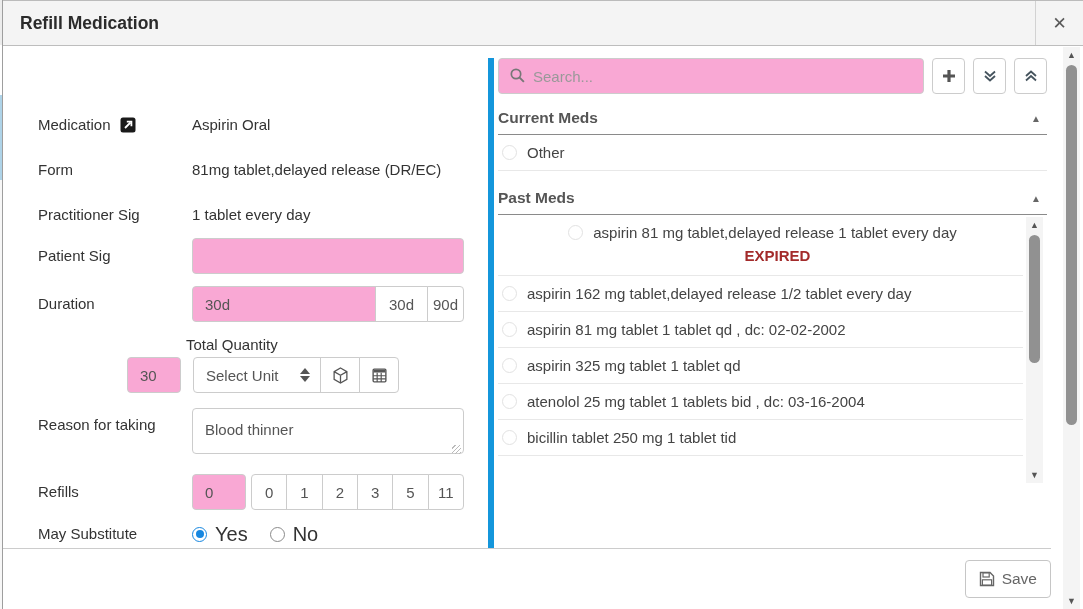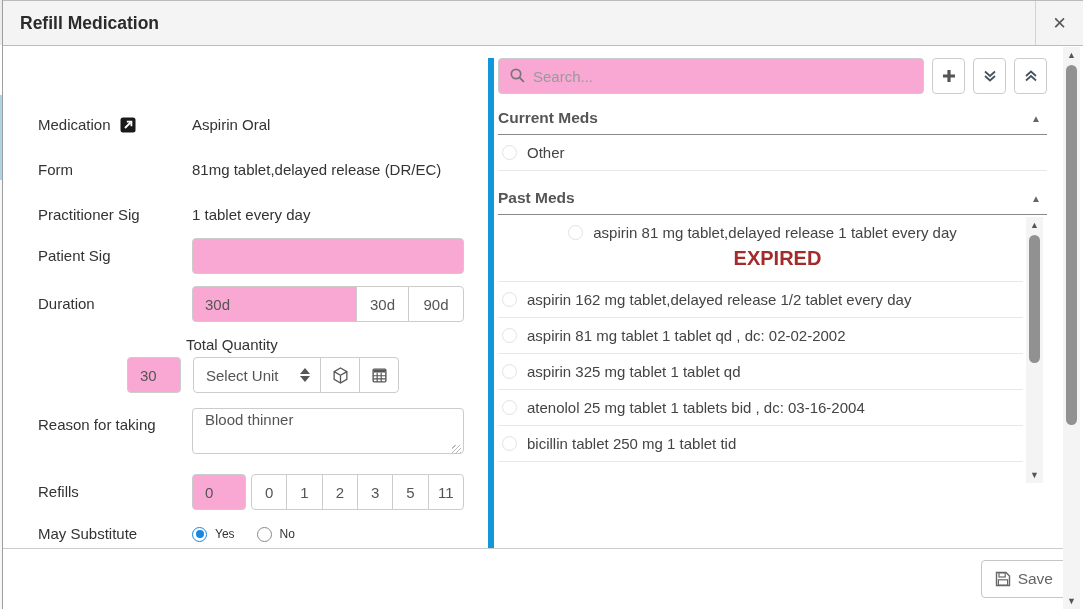--- a/index.html
+++ b/index.html
@@ -18,37 +18,37 @@
   .close-btn { width:48px; border-left:1px solid #d2d2d2; display:flex; align-items:center;
     justify-content:center; font-size:17px; font-weight:bold; color:#5a5a5a; cursor:pointer; }
 
   
   .modal-body { position:absolute; top:46px; left:0; right:0; bottom:61px; display:flex; overflow:hidden; }
   .form-col { width:485px; padding:22px 0 0 35px; flex:none;margin-top:44px; }
   .blue-divider { flex:none; width:6px; background:#1496db; margin-top:11px; }
   .med-col { flex:1; padding:11px 36px 0 4px; overflow:hidden; }
 
   
-  .modal-footer { position:absolute; bottom:0; left:0; right:16px; height:61px; background:#fff;
+  .modal-footer { position:absolute; bottom:0; left:0; right:32px; height:61px; background:#fff;
     border-top:1px solid #ccc; display:flex; align-items:center; justify-content:flex-end; }
   .save-btn { height:38px; padding:0 13px; background:#fff; border:1px solid #c6c6c6; border-radius:4px;
     display:flex; align-items:center; gap:7px; font-size:15.5px; color:#666; cursor:pointer; }
 
   
   .frow { display:flex; align-items:center; margin-bottom:11px; }
   .frow.static { margin-bottom:21px; }
   .frow.top { align-items:flex-start; }
   .lbl { width:154px; padding-right:36px; font-size:15px; color:#333; line-height:24px; flex:none; }
   .ctrl { width:272px; flex:none; }
   .valtext { font-size:15px; color:#333; line-height:24px; }
 
   input[type=text], .textin { width:100%; height:36px; border:1px solid #ccc; border-radius:4px;
     padding:0 12px; font-size:15px; color:#555; font-family:inherit; outline:none; background:#f9a8d4; }
   input::placeholder { color:#999; }
-  textarea.reason { width:100%; height:46px; border:1px solid #ccc; border-radius:4px; padding:2px 12px;
+  textarea.reason { width:100%; height:46px; border:1px solid #ccc; border-radius:4px; padding:12px 12px;
     font-size:15px; color:#555; font-family:inherit; resize:none; outline:none; position:relative; }
   .ta-wrap { position:relative; }
   .ta-grip { position:absolute; right:3px; bottom:4px; width:9px; height:9px;
     background:repeating-linear-gradient(135deg,transparent 0 2px,#bbb 2px 3px); pointer-events:none; }
 
   .igroup { display:flex; width:100%; }
   .igroup > * { border:1px solid #ccc; background:#fff; font-size:15px; color:#555;
     display:flex; align-items:center; justify-content:center; height:36px; }
   .igroup > *:not(:first-child) { margin-left:-1px; }
   .igroup > :first-child { border-radius:4px 0 0 4px; }
@@ -61,42 +61,42 @@
   .sort-ic i { width:0; height:0; border-left:5px solid transparent; border-right:5px solid transparent; display:block; }
   .sort-ic .u { border-bottom:6px solid #555; }
   .sort-ic .d { border-top:6px solid #555; }
 
   .radio { width:15px; height:15px; border-radius:50%; border:1px solid #8a8a8a; background:#fff;
     display:inline-block; flex:none; position:relative; }
   .radio.sel-on { border:1px solid #1787e0; }
   .radio.sel-on::after { content:""; position:absolute; left:2.5px; top:2.5px; width:8px; height:8px;
     border-radius:50%; background:#1787e0; }
   .radio.faint { border-color:#e2e2e2; }
-  .radio-row { display:flex; align-items:center; gap:8px; font-size:12px; color:#333; }
+  .radio-row { display:flex; align-items:center; gap:8px; font-size:20px; color:#333; }
   .radio-group { display:flex; gap:22px; }
 
   
   .search-row { display:flex; gap:8px; margin-bottom:7px; }
   .search-wrap { flex:1; position:relative; }
   .search-wrap input { padding-left:34px; }
   .search-ic { position:absolute; left:11px; top:9px; }
   .sq-btn { width:33px; height:36px; border:1px solid #ccc; border-radius:4px; background:#fff;
     display:flex; align-items:center; justify-content:center; cursor:pointer; flex:none; }
 
   .sec-hdr { display:flex; align-items:center; justify-content:space-between;
     padding:8px 6px 7px 0; border-bottom:1px solid #8a8a8a; cursor:pointer; }
   .sec-title { font-size:15.5px; font-weight:bold; color:#555; }
   .caret { font-size:10px; color:#666; }
   .sec-gap { height:10px; }
 
   .med-row { display:flex; align-items:center; gap:10px; padding:9px 0 9px 4px;
     border-bottom:1px solid #e8e8e8; font-size:15px; color:#444; cursor:pointer; }
   .med-row.two-line { flex-direction:column; align-items:center; gap:0; }
   .med-line { display:flex; align-items:center; gap:10px; }
-  .badge-expired { margin:6px 0 2px 30px; font-size:20px; font-weight:bold; color:#a32b2b; }
+  .badge-expired { margin:6px 0 2px 30px; font-size:15px; font-weight:bold; color:#a32b2b; }
 
   .past-list { position:relative; height:270px; overflow:hidden; padding-right:24px; }
 
   
   .sbar { background:#f4f4f4; display:flex; flex-direction:column; align-items:center; }
   .sbar .arr { height:16px; display:flex; align-items:center; justify-content:center;
     font-size:9px; color:#555; width:100%; flex:none; cursor:pointer; }
   .sbar .track { flex:1; width:100%; position:relative; }
   .sbar .thumb { position:absolute; left:3px; right:3px; background:#919191; border-radius:6px; }
   .inner-sbar { position:absolute; right:4px; top:2px; width:17px; height:266px; }
@@ -154,21 +154,21 @@
           <input type="text" value="" style="">
         </div>
       </div>
 
       <div class="frow">
         <div class="lbl">Duration</div>
         <div class="ctrl">
           <div class="igroup">
             <input type="text" style="flex: 1 1 0%; min-width: 0px;" value="30d">
             <div class="gbtn" style="width:53px;flex:none;">30d</div>
-            <div class="gbtn" style="width:56px;flex:none;">90d</div>
+            <div class="gbtn" style="width:37px;flex:none;">90d</div>
           </div>
         </div>
       </div>
 
       <div class="frow" style="margin-bottom:15px;flex-direction:column;">
         <div class="lbl">Total Quantity</div>
         <div class="ctrl" style="display:flex;">
           <input type="text" style="width: 54px; flex: 0 0 auto; margin-right: 12px;" value="30">
           <div class="igroup" style="flex:1;">
             <div class="sel" style="flex:1;min-width:0;">

